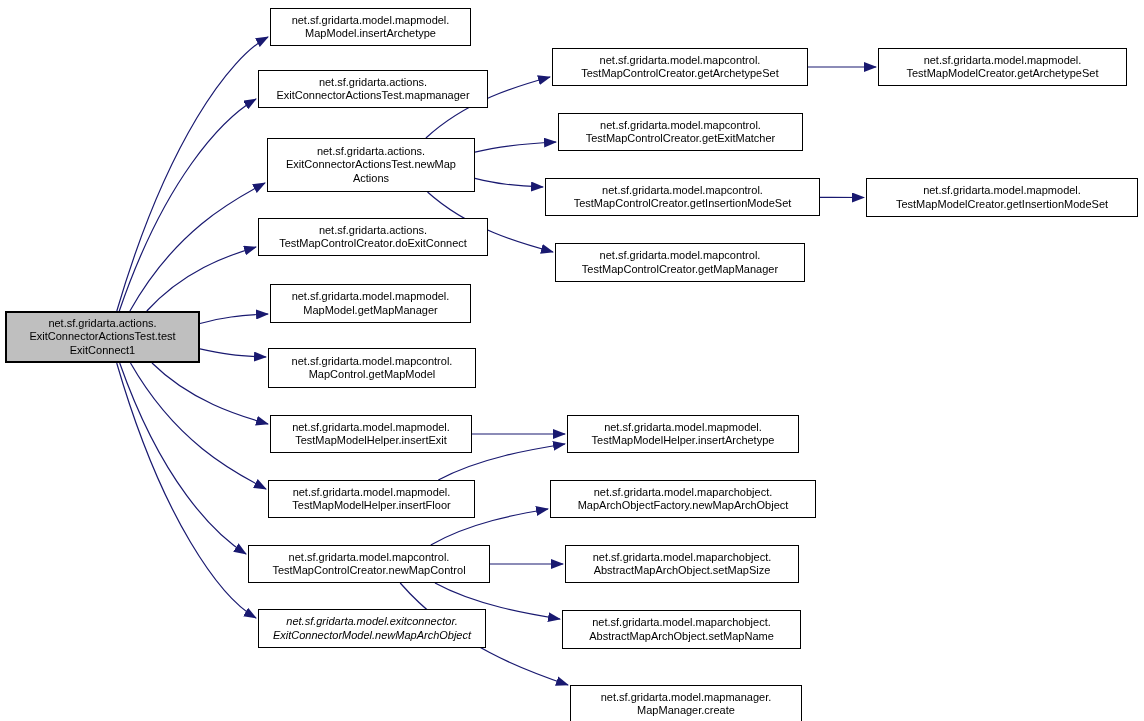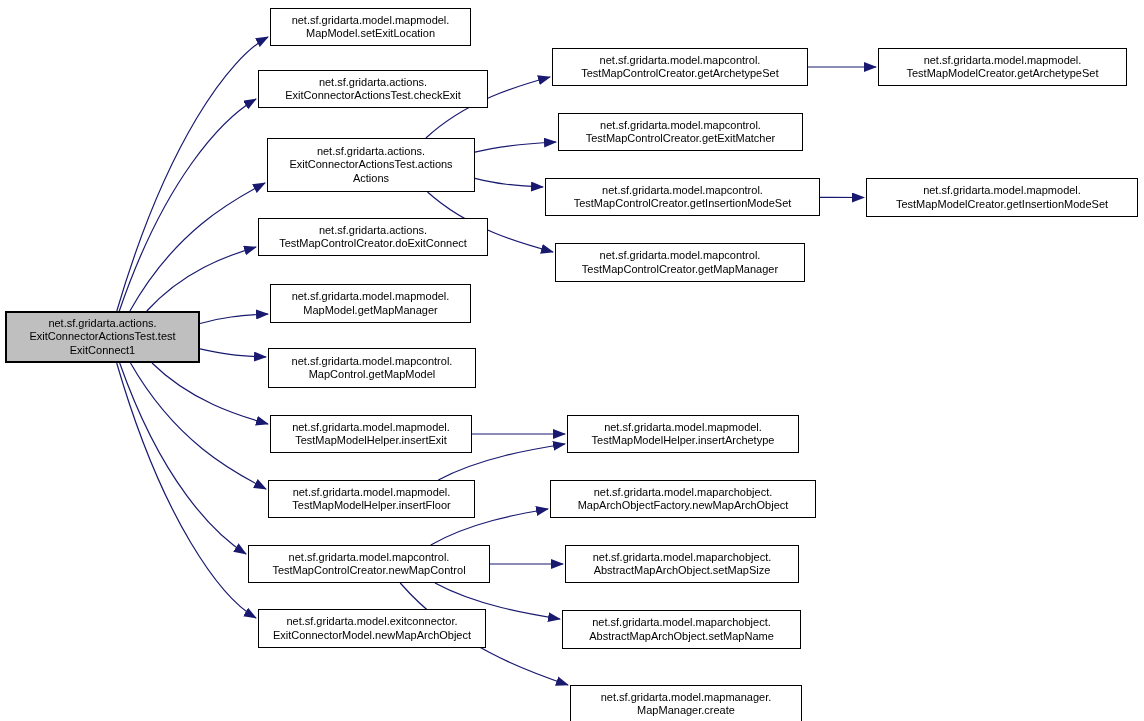--- a/index.html
+++ b/index.html
@@ -82,29 +82,29 @@
       </g>
   </svg>
   <div id="node-layer">
       <div class="node root" style="left: 5px; top: 311px; width: 195px; height: 52px;">
         <div class="line">net.sf.gridarta.actions.</div>
         <div class="line">ExitConnectorActionsTest.test</div>
         <div class="line">ExitConnect1</div>
       </div>
       <div class="node" style="left: 270px; top: 8px; width: 201px; height: 38px; background: rgb(255, 255, 255);">
         <div class="line">net.sf.gridarta.model.mapmodel.</div>
-        <div class="line">MapModel.setExitLocation</div>
+        <div class="line">MapModel.insertArchetype</div>
       </div>
       <div class="node" style="left: 258px; top: 70px; width: 230px; height: 38px; background: rgb(255, 255, 255);">
         <div class="line">net.sf.gridarta.actions.</div>
-        <div class="line">ExitConnectorActionsTest.checkExit</div>
+        <div class="line">ExitConnectorActionsTest.mapmanager</div>
       </div>
       <div class="node" style="left: 267px; top: 138px; width: 208px; height: 54px; background: rgb(255, 255, 255);">
         <div class="line">net.sf.gridarta.actions.</div>
-        <div class="line">ExitConnectorActionsTest.actions</div>
+        <div class="line">ExitConnectorActionsTest.newMap</div>
         <div class="line">Actions</div>
       </div>
       <div class="node" style="left: 258px; top: 218px; width: 230px; height: 38px; background: rgb(255, 255, 255);">
         <div class="line">net.sf.gridarta.actions.</div>
         <div class="line">TestMapControlCreator.doExitConnect</div>
       </div>
       <div class="node" style="left: 270px; top: 284px; width: 201px; height: 39px; background: rgb(255, 255, 255);">
         <div class="line">net.sf.gridarta.model.mapmodel.</div>
         <div class="line">MapModel.getMapManager</div>
       </div>
@@ -117,21 +117,21 @@
         <div class="line">TestMapModelHelper.insertExit</div>
       </div>
       <div class="node" style="left: 268px; top: 480px; width: 207px; height: 38px; background: rgb(255, 255, 255);">
         <div class="line">net.sf.gridarta.model.mapmodel.</div>
         <div class="line">TestMapModelHelper.insertFloor</div>
       </div>
       <div class="node" style="left: 248px; top: 545px; width: 242px; height: 38px; background: rgb(255, 255, 255);">
         <div class="line">net.sf.gridarta.model.mapcontrol.</div>
         <div class="line">TestMapControlCreator.newMapControl</div>
       </div>
-      <div class="node" style="left: 258px; top: 609px; width: 228px; height: 39px; background: rgb(255, 255, 255);">
+      <div class="node" style="left: 258px; top: 609px; width: 228px; height: 39px; background: rgb(255, 255, 255); font-style: italic;">
         <div class="line">net.sf.gridarta.model.exitconnector.</div>
         <div class="line">ExitConnectorModel.newMapArchObject</div>
       </div>
       <div class="node" style="left: 552px; top: 48px; width: 256px; height: 38px; background: rgb(255, 255, 255);">
         <div class="line">net.sf.gridarta.model.mapcontrol.</div>
         <div class="line">TestMapControlCreator.getArchetypeSet</div>
       </div>
       <div class="node" style="left: 558px; top: 113px; width: 245px; height: 38px; background: rgb(255, 255, 255);">
         <div class="line">net.sf.gridarta.model.mapcontrol.</div>
         <div class="line">TestMapControlCreator.getExitMatcher</div>

